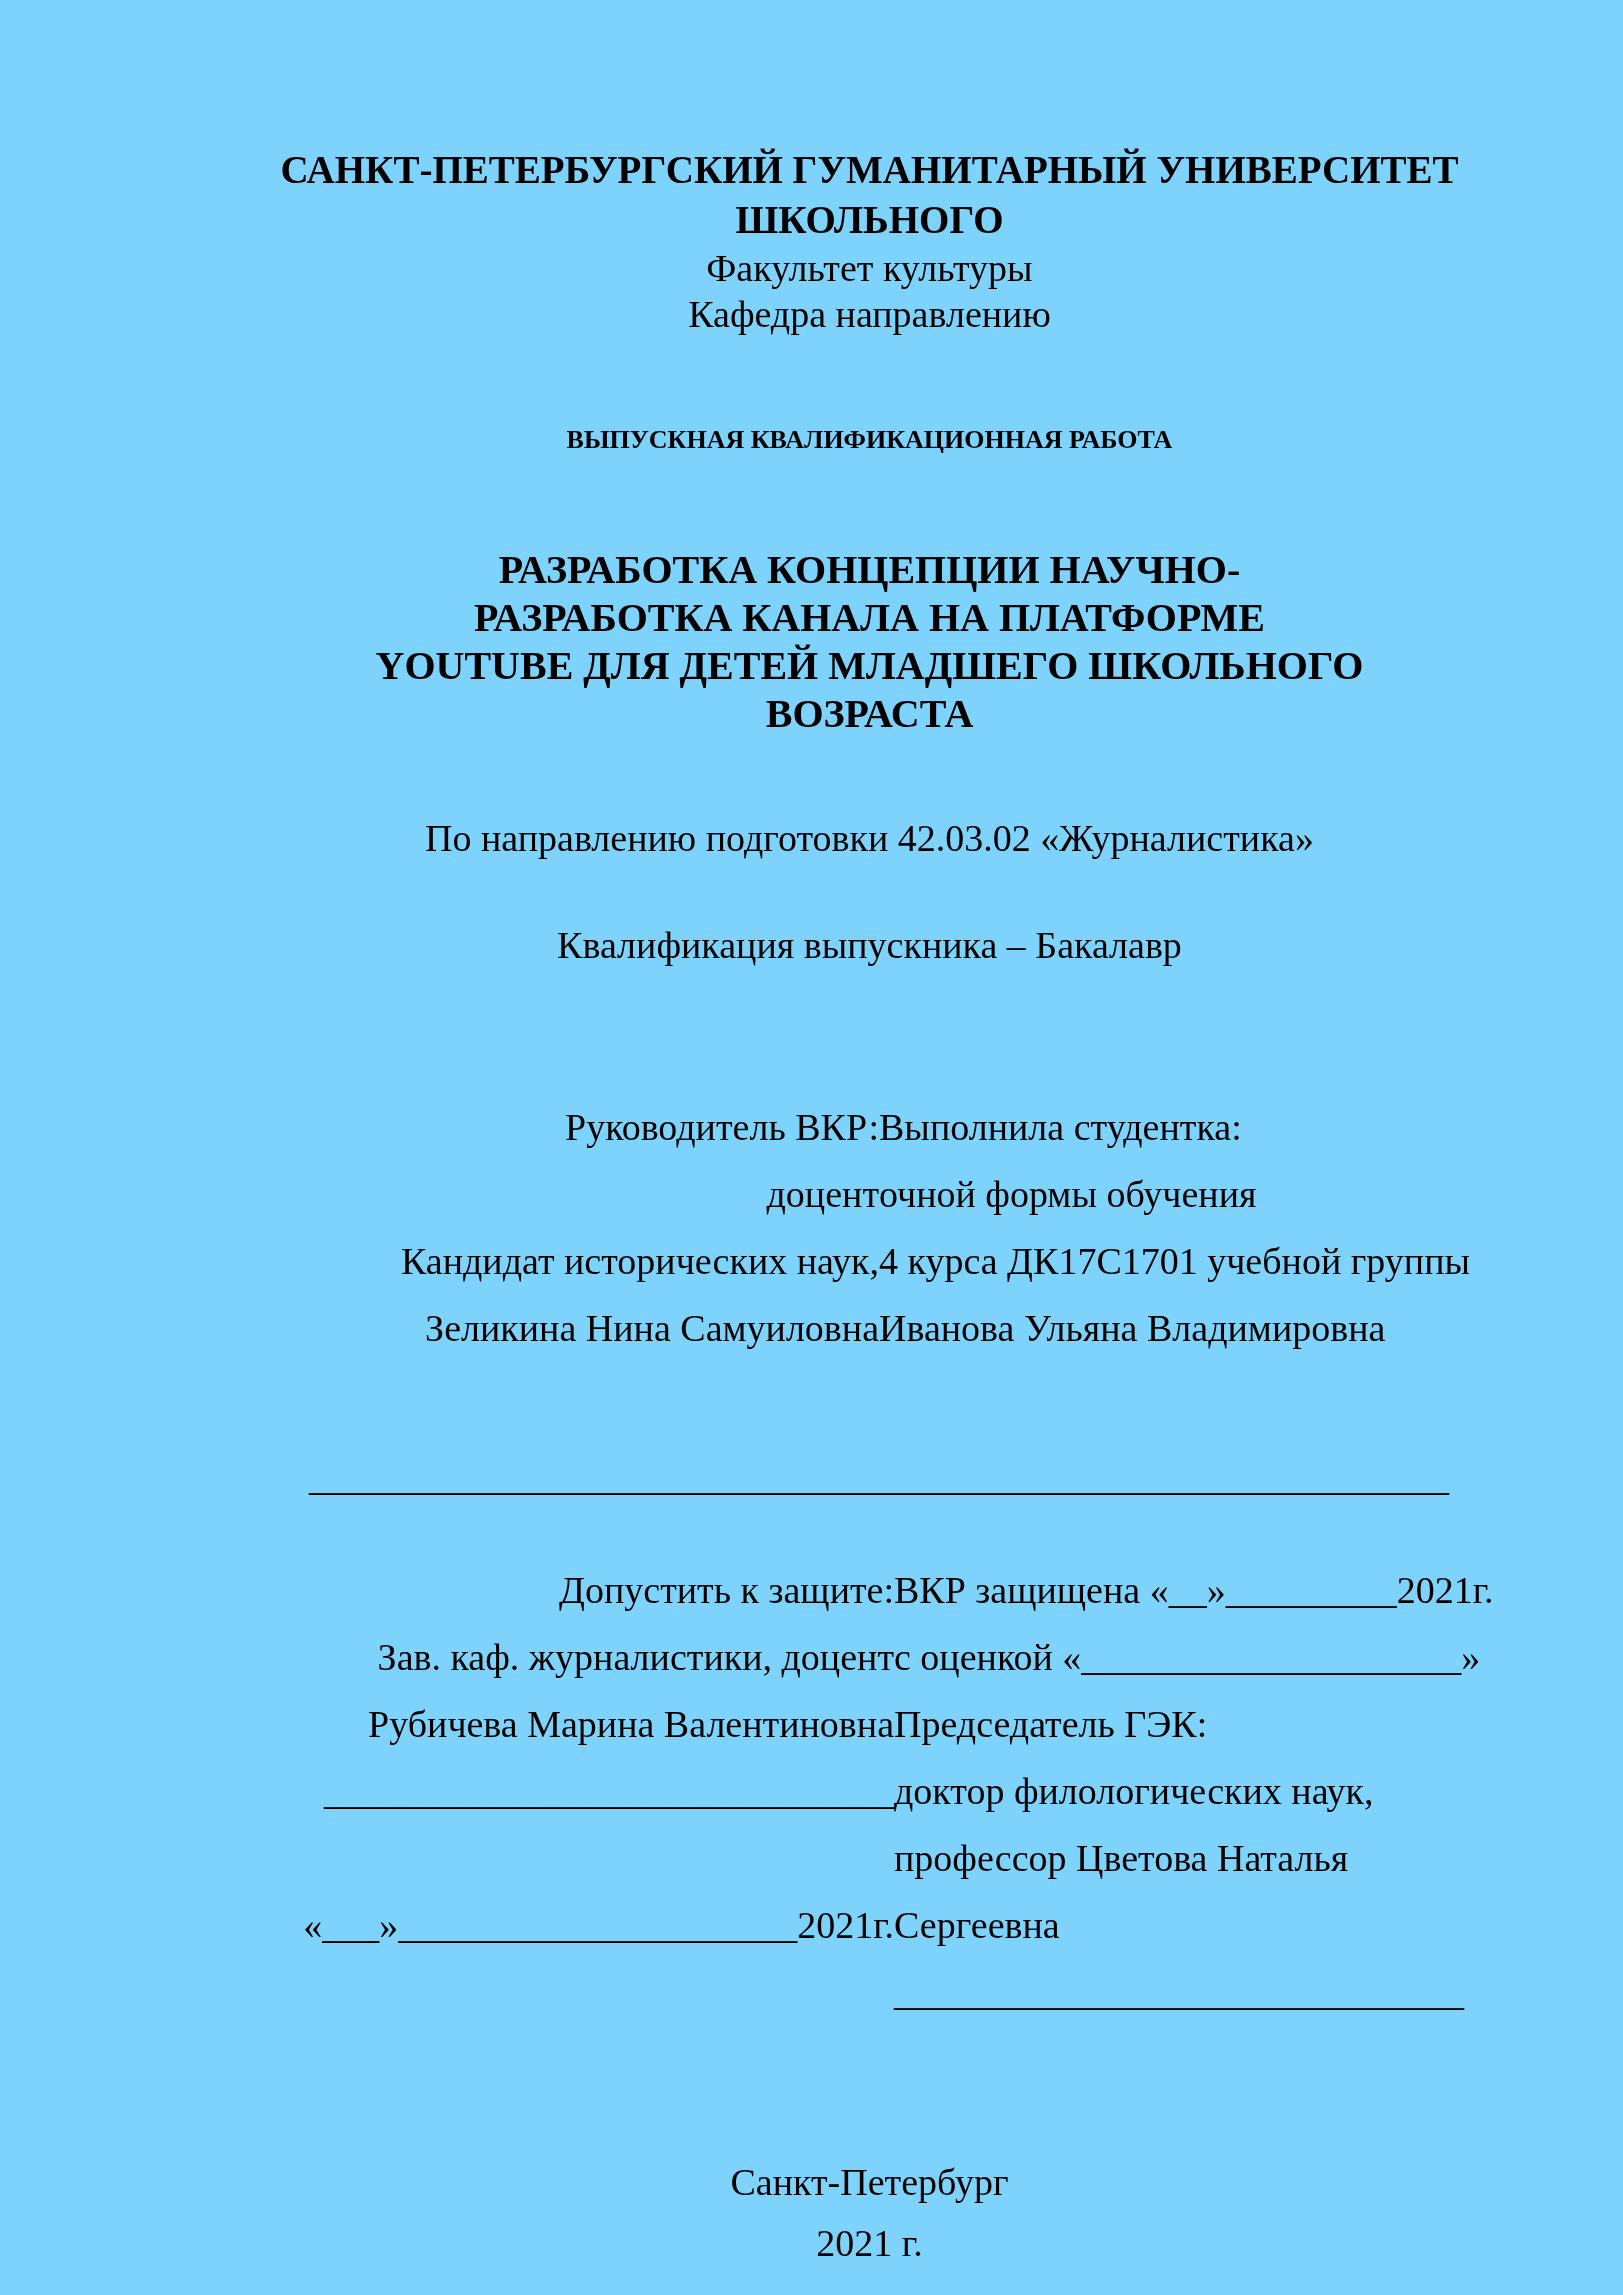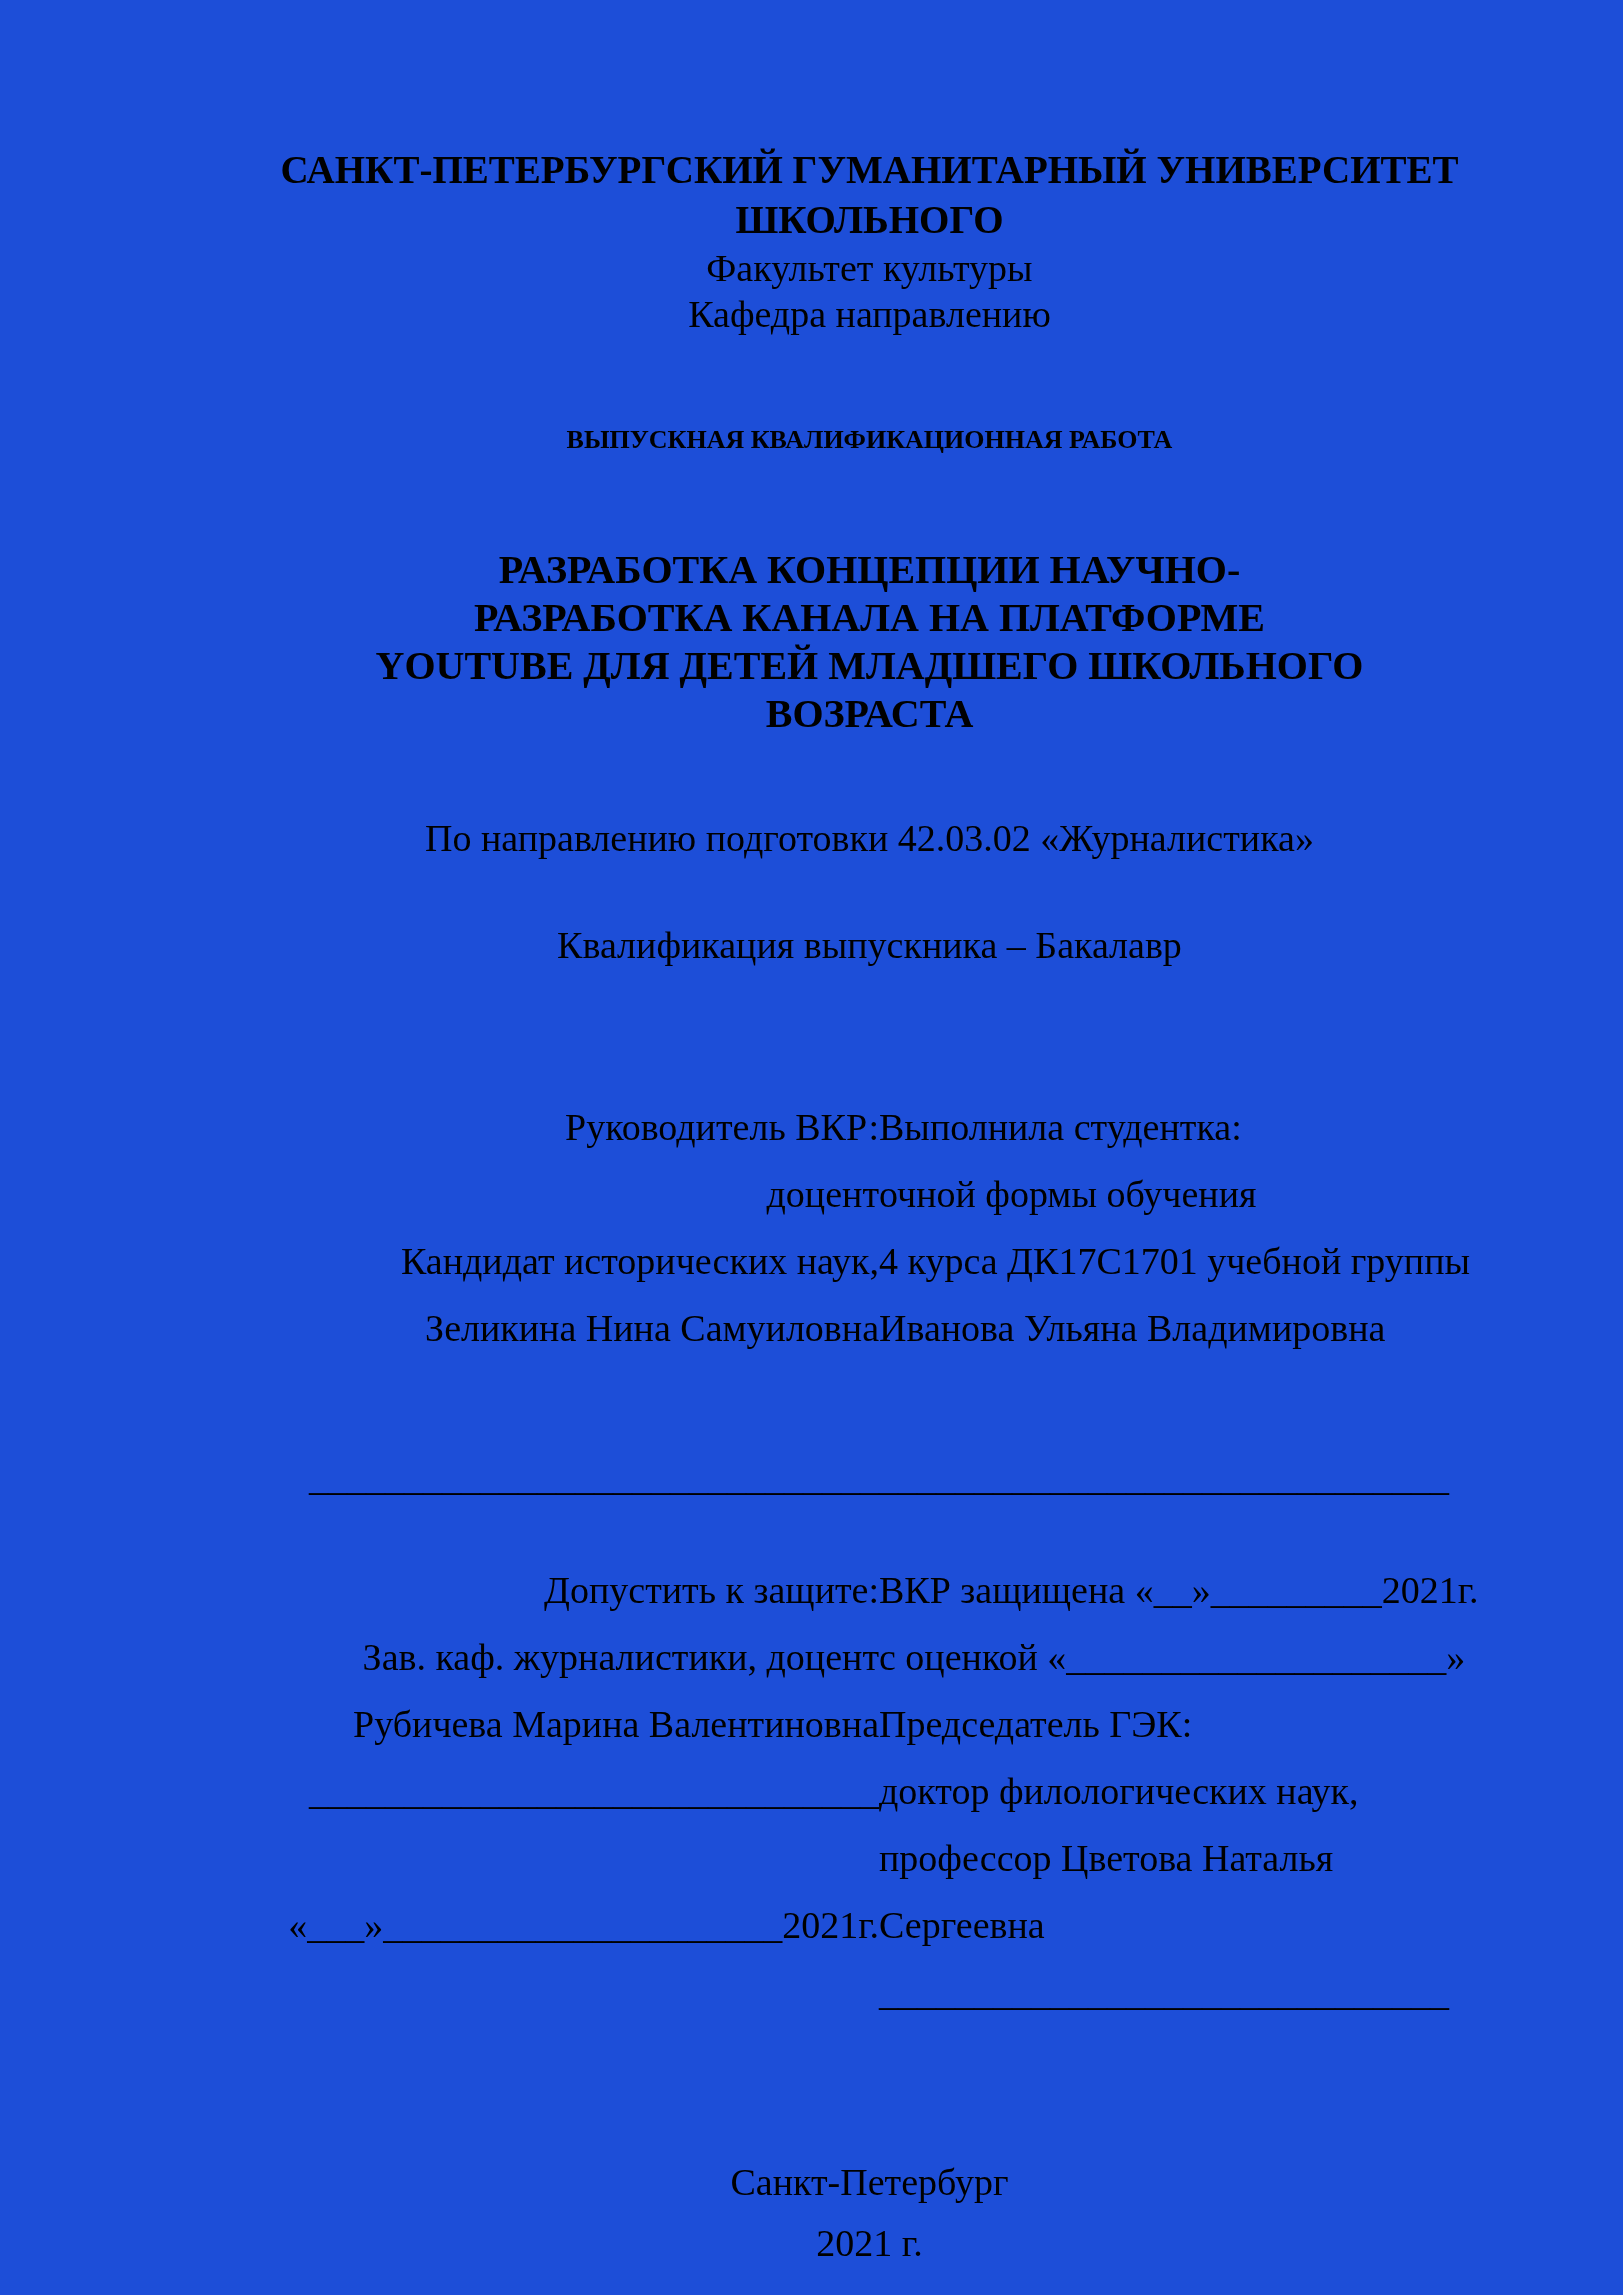--- a/index.html
+++ b/index.html
@@ -4,21 +4,21 @@
 <style>
   html, body {
     margin: 0;
     padding: 0;
     background: #ffffff;
   }
   .page {
     position: relative;
     width: 1623px;
     height: 2295px;
-    background: #1d4ed8;
+    background: #7dd3fc;
     color: #000000;
     font-family: "Liberation Serif", "DejaVu Serif", serif;
     font-size: 38px;
     overflow: hidden;
   }
   .content {
     margin-left: 232px;
     margin-right: 116px;
     padding-top: 145px;
   }
@@ -59,21 +59,21 @@
   .col-left {
     width: 647px;
     flex: none;
     text-align: right;
   }
   .col-right {
     flex: 1;
   }
   .block1 { margin-top: 126px; }
   .sig-row { margin-top: 82px; }
-  .block2 { margin-top: 46px; }
+  .block2 { margin-top: 46px; margin-left: 15px; }
   .date-line { margin-top: 67px; }
   .footer-block {
     margin-top: 126px;
     line-height: 61px;
   }
 </style>
 </head>
 <body>
 
 <div class="page">

